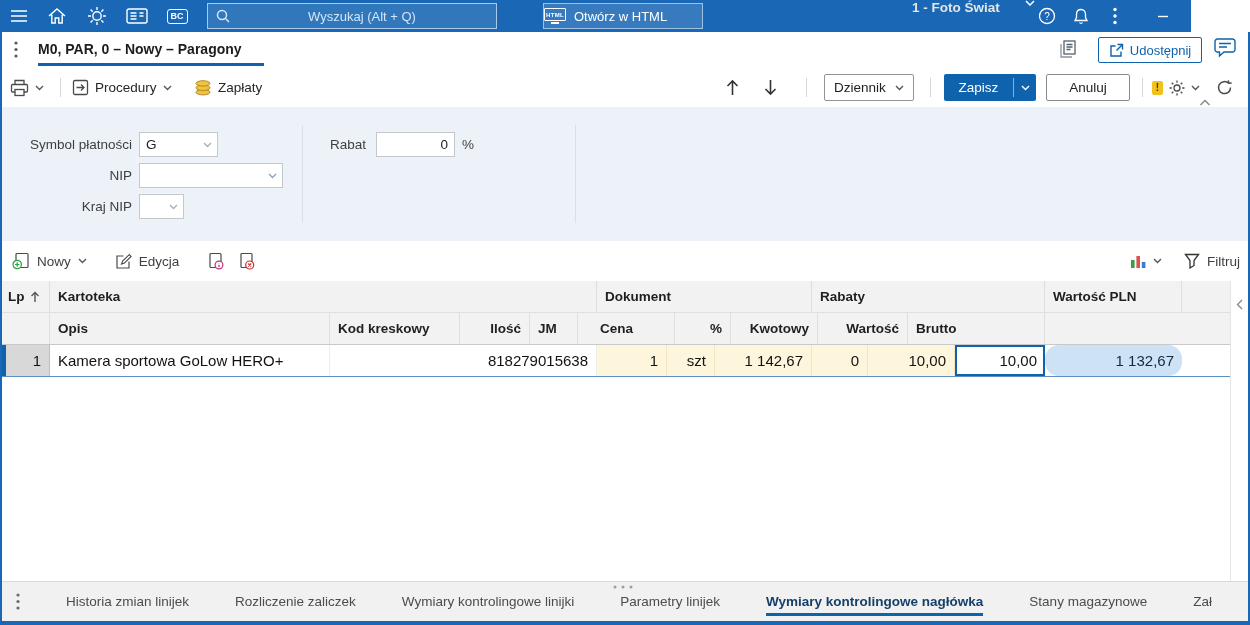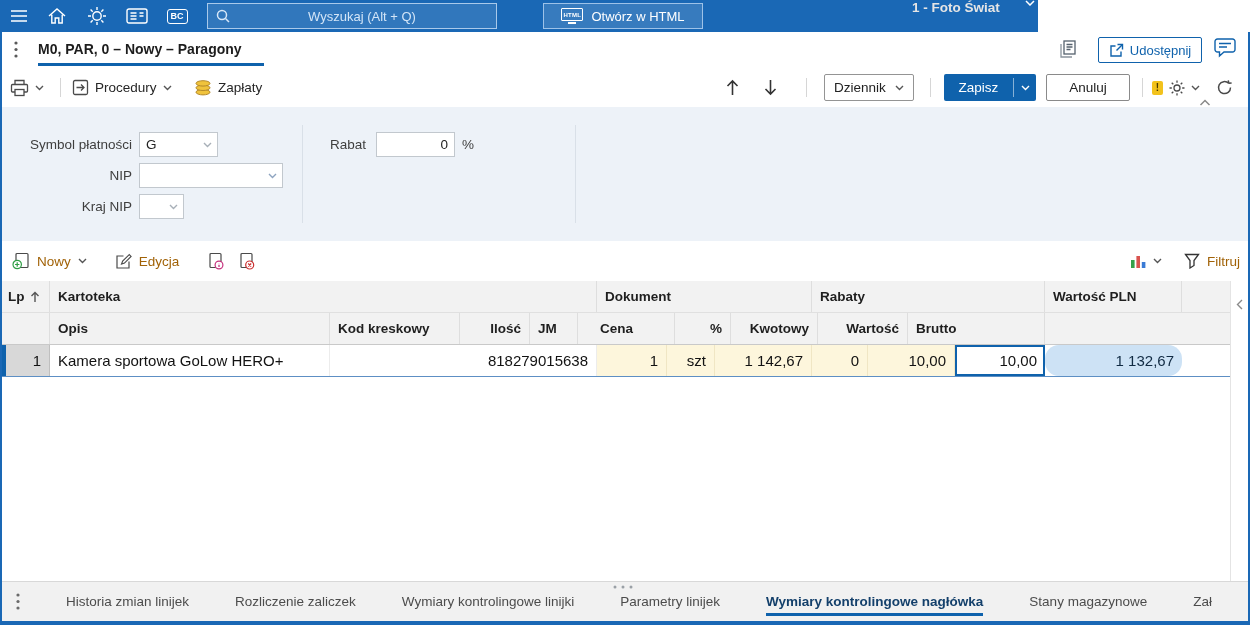--- a/index.html
+++ b/index.html
@@ -2,27 +2,27 @@
 <html><head>
 <meta charset="utf-8">
 <style>
   * { margin:0; padding:0; box-sizing:border-box; }
   html,body { width:1250px; height:625px; }
   body { font-family:"Liberation Sans", sans-serif; background:#fff; overflow:hidden; }
   .window { position:relative; width:1250px; height:625px; background:#fff; overflow:hidden; }
   svg { display:block; }
 
   
-  .topbar { position:absolute; left:0; top:0; width:1038px; height:32px; background:#1a68b5; z-index:20; }
+  .topbar { position:absolute; left:0; top:0; width:1191px; height:32px; background:#1a68b5; z-index:20; }
   .tbi { position:absolute; top:0; height:32px; width:34px; display:flex; align-items:center; justify-content:center; cursor:pointer; }
   .bc-badge { border:1.5px solid #fff; border-radius:3px; color:#fff; font-size:9px; font-weight:700; padding:2px 3px; line-height:1; }
   .searchbox { position:absolute; left:207px; top:3px; width:290px; height:26px; background:rgba(255,255,255,0.10); border:1px solid #a9c9ea; display:flex; align-items:center; padding:0 8px; }
   .searchbox input { background:transparent; border:none; outline:none; color:#eaf3fc; font-size:13px; margin-left:17px; width:230px; font-family:inherit;text-align:center; }
   .searchbox input::placeholder { color:#d3e5f7; opacity:1; }
-  .htmlbtn { position:absolute; left:543px; top:3px; width:160px; height:26px; background:rgba(255,255,255,0.13); border:1px solid #9dc2e8; display:flex; align-items:center; justify-content:center; gap:8px; color:#fff; font-size:13px; cursor:pointer; }
+  .htmlbtn { position:absolute; left:543px; top:3px; width:160px; height:26px; background:rgba(255,255,255,0.13); border:1px solid #9dc2e8; display:flex; align-items:center; justify-content:flex-start; gap:8px; color:#fff; font-size:13px; cursor:pointer; }
   .html-ico { display:flex; flex-direction:column; align-items:center; }
   .html-screen { width:22px; height:13px; border:1px solid #fff; border-radius:1px; display:flex; align-items:center; justify-content:center; }
   .html-screen span { font-size:6px; font-weight:700; color:#fff; letter-spacing:.3px; }
   .html-stand { width:8px; height:2px; background:#fff; margin-top:1px; }
   .company { position:absolute; left:912px; top:0; height:32px; display:flex; align-items:flex-start; gap:25px; color:#e5e5e5; font-size:13.5px; font-weight:700; cursor:pointer; }
 
   
   .pageheader { position:absolute; left:2px; top:32px; width:1246px; height:36px; background:#fff; }
   .ph-kebab { position:absolute; left:12px; top:9px; cursor:pointer; }
   .ph-title { position:absolute; left:36px; top:0; height:33px; display:flex; align-items:center; font-size:14px; font-weight:700; color:#1d1d1d; white-space:nowrap; }
@@ -51,21 +51,21 @@
   .formarea { position:absolute; left:2px; top:107px; width:1246px; height:134px; background:#edf2f8; }
   .flabel { position:absolute; font-size:13.5px; color:#3e3e3e; text-align:right; white-space:nowrap; }
   .combo { position:absolute; height:25px; background:#fff; border:1px solid #c2c8ce; display:flex; align-items:center; cursor:pointer; }
   .combo-val { flex:1; padding-left:6px; font-size:13.5px; color:#222; }
   .combo-chev { margin-right:5px; }
   .finput { position:absolute; height:25px; border:1px solid #c2c8ce; background:#fff; font-size:13.5px; color:#222; text-align:right; padding-right:6px; font-family:inherit; outline:none; }
   .fdivider { position:absolute; top:18px; width:1px; height:98px; background:#d9e0e8; }
 
   
   .gridbar { position:absolute; left:2px; top:241px; width:1246px; height:40px; background:#fff; display:flex; align-items:center; }
-  .gb-btn { display:flex; align-items:center; gap:7px; font-size:13.5px; color:#a16207; cursor:pointer; white-space:nowrap; }
+  .gb-btn { display:flex; align-items:center; gap:7px; font-size:13.5px; color:#404040; cursor:pointer; white-space:nowrap; }
   .gb-iconbtn { display:flex; align-items:center; cursor:pointer; }
   .gb-spacer { flex:1; }
 
   
   .tgroup, .tsub, .trow { position:absolute; left:2px; width:1228px; height:32px; display:flex; }
   .tgroup { top:281px; background:#f2f2f2; border-bottom:1px solid #e0e0e0; }
   .tsub { top:313px; background:#f2f2f2; border-bottom:1px solid #c9c9c9; }
   .trow { top:345px; background:#fff; border-bottom:1px solid #5d8fc4; cursor:pointer; }
   .hc { display:flex; align-items:center; gap:5px; padding:0 8px; font-size:13.5px; font-weight:700; color:#1f1f1f; border-right:1px solid #dedede; white-space:nowrap; overflow:hidden; }
   .hc.num { justify-content:flex-end; }

